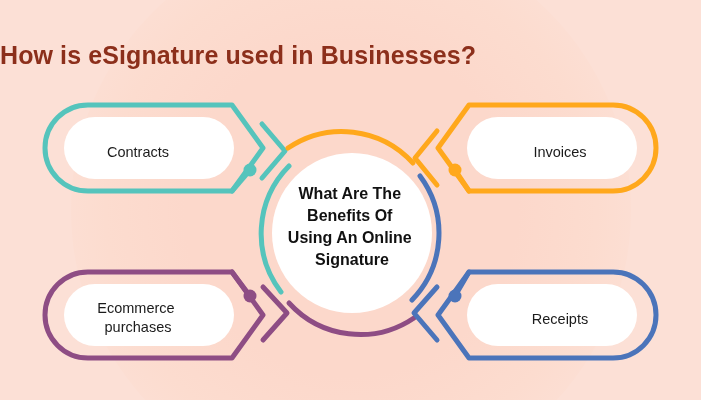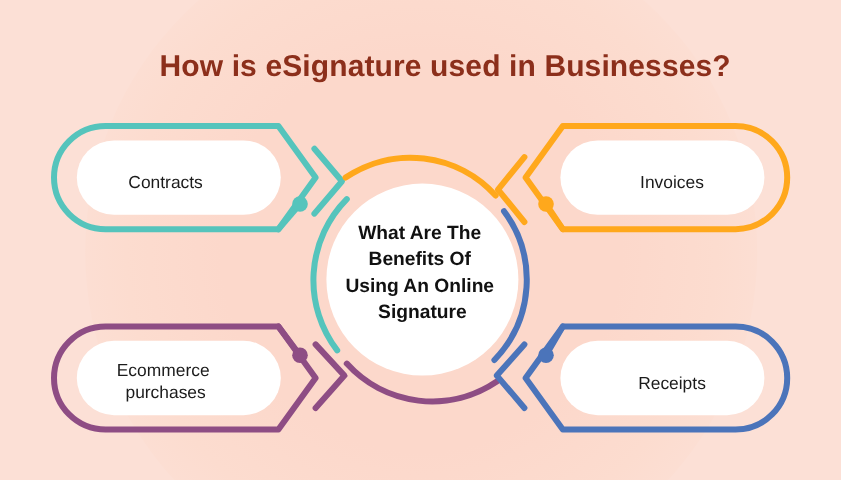--- a/index.html
+++ b/index.html
@@ -34,21 +34,21 @@
     background: radial-gradient(circle at 50% 50%,
                 #fcd8cb 0%, #fcd8cb 42%,
                 #fcdccf 62%, rgba(252,224,214,0) 78%);
     pointer-events: none;
   }
   .title {
     position: absolute;
     left: 0;
     top: 41px;
     width: 609px;
-    text-align: right;
+    text-align: left;
     font-size: 25px;
     font-weight: bold;
     color: #8c2f1b;
     letter-spacing: 0.1px;
     white-space: nowrap;
   }
   svg.diagram {
     position: absolute;
     left: 0;
     top: 0;

